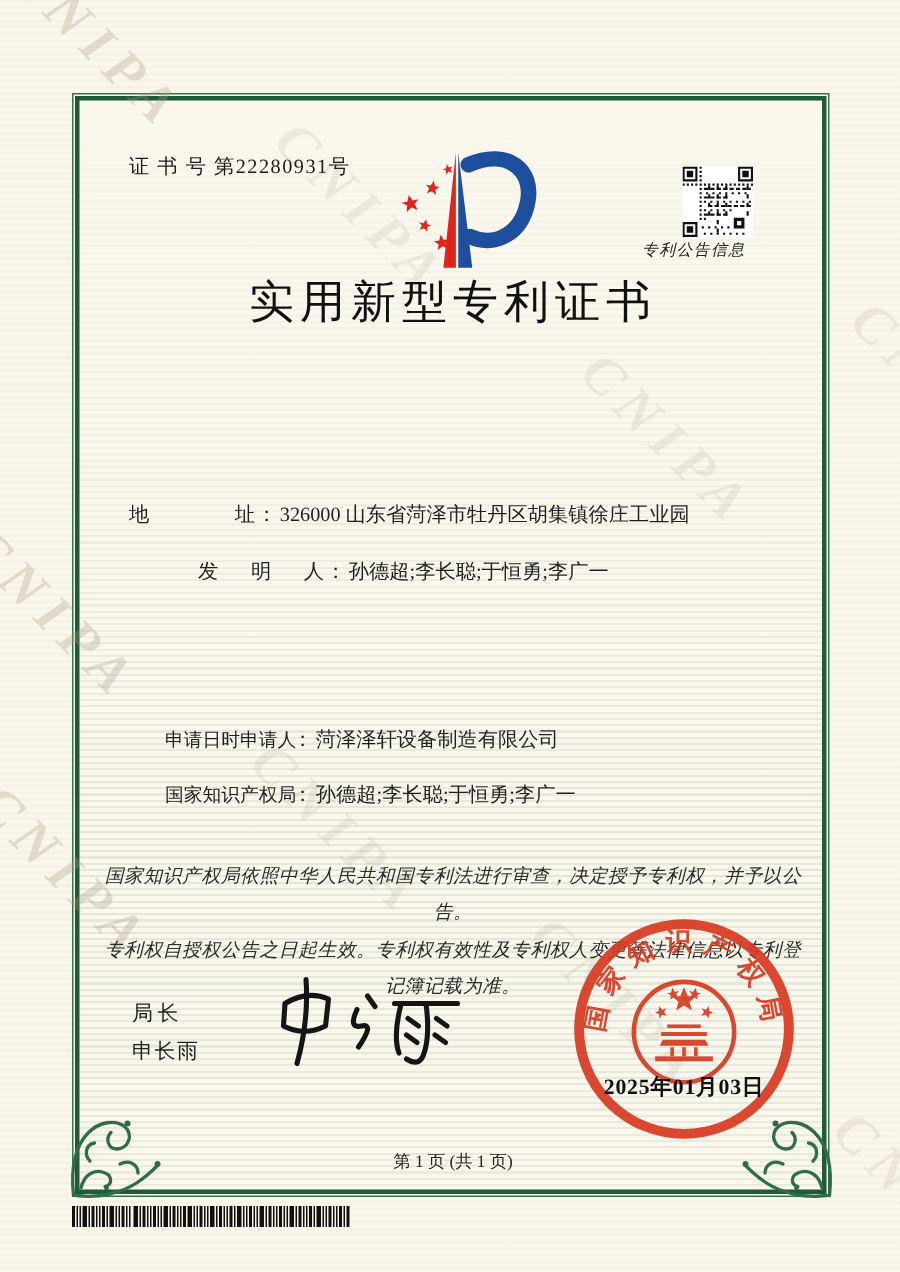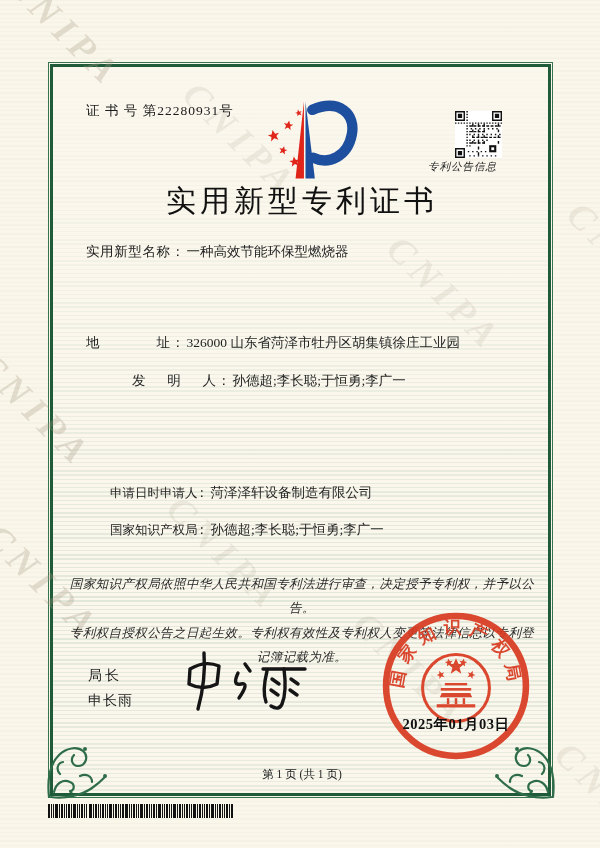--- a/index.html
+++ b/index.html
@@ -139,23 +139,20 @@
         <path stroke-dasharray="1 1" d="M8.5 0v26 M0 8.5h33"></path>
         <path stroke-dasharray="2 1" d="M10 10.5h22 M10 14.5h12 M12 18.5h21 M10 22.5h12"></path>
         <path stroke-dasharray="1 2" d="M11 12.5h20 M10 16.5h22 M10 20.5h13 M10 24.5h3 M9 28.5h14 M10 31.5h20"></path>
         <path stroke-dasharray="2 2" d="M12.5 9v15 M16.5 9v24 M20.5 9v15 M30.5 9v14"></path>
       </g>
     </svg>
     <div class="qr-label">专利公告信息</div>
 
     <div class="title">实用新型专利证书</div>
 
-    <div class="row" style="top:243px;">
-      <span class="flabel">实用新型名称</span><span class="colon">：</span><span class="fvalue">一种高效节能环保型燃烧器</span>
-    </div>
     <div class="row" style="top:334px;">
       <span class="flabel">地址</span><span class="colon">：</span><span class="fvalue">326000 山东省菏泽市牡丹区胡集镇徐庄工业园</span>
     </div>
     <div class="row" style="top:372px;margin-left:46px;">
       <span class="flabel">发明人</span><span class="colon">：</span><span class="fvalue">孙德超;李长聪;于恒勇;李广一</span>
     </div>
     <div class="row" style="top:484px;">
       <span class="flabel small">申请日时申请人</span><span class="colon">：</span><span class="fvalue">菏泽泽轩设备制造有限公司</span>
     </div>
     <div class="row" style="top:521px;">

